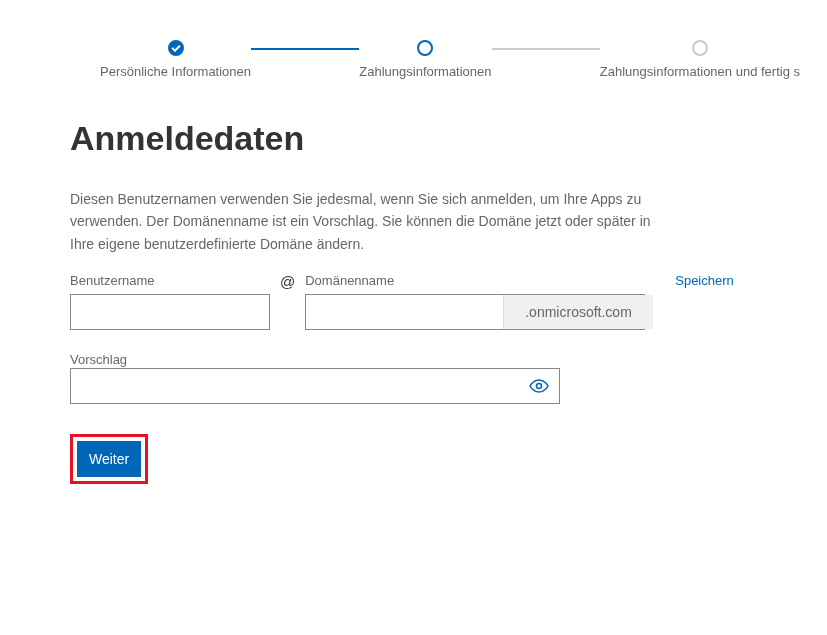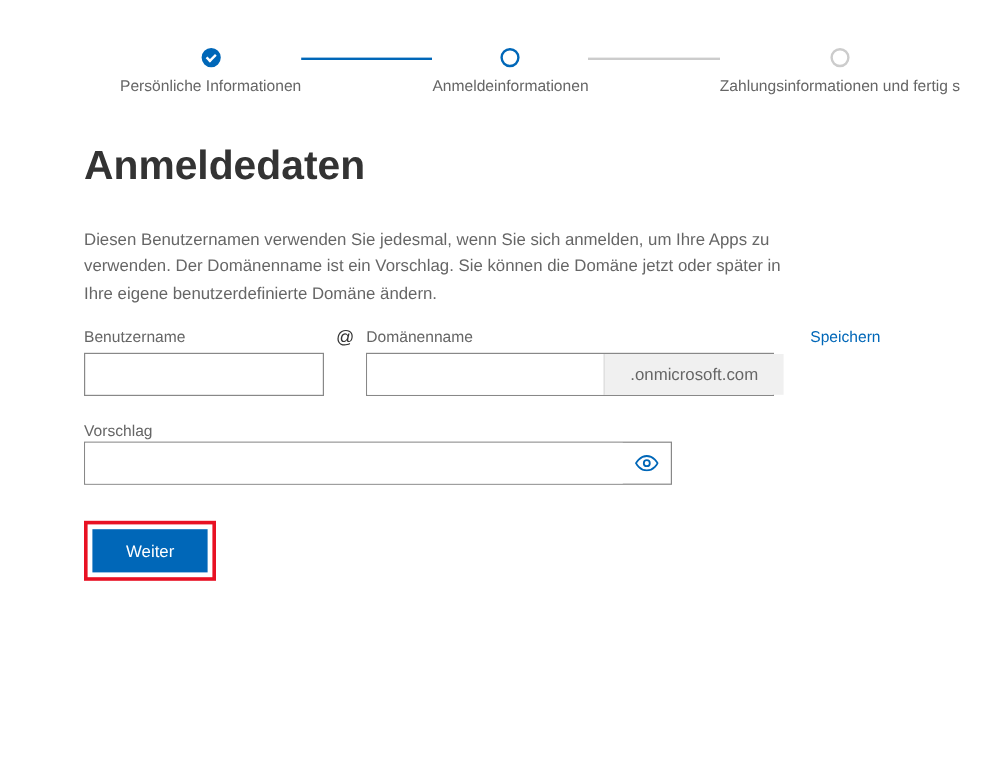--- a/index.html
+++ b/index.html
@@ -174,37 +174,37 @@
     .button-highlight {
       display: inline-block;
       border: 3px solid #e81123;
       padding: 4px;
       margin-top: 10px;
     }
     .next-button {
       background: #0067b8;
       color: #ffffff;
       border: none;
-      padding: 10px 28px;
+      padding: 10px 12px;
       font-size: 14px;
       cursor: pointer;
     }
   </style>
 </head>
 <body>
 
 <div class="stepper">
   <div class="step">
     <div class="step-circle completed"></div>
     <div class="step-label">Persönliche Informationen</div>
   </div>
   <div class="step-connector active"></div>
   <div class="step">
     <div class="step-circle current"></div>
-    <div class="step-label">Anmeldeinformationen</div>
+    <div class="step-label">Zahlungsinformationen</div>
   </div>
   <div class="step-connector"></div>
   <div class="step">
     <div class="step-circle"></div>
     <div class="step-label">Zahlungsinformationen und fertig s</div>
   </div>
 </div>
 
 <div class="content">
   <h1 class="page-title">Anmeldedaten</h1>

